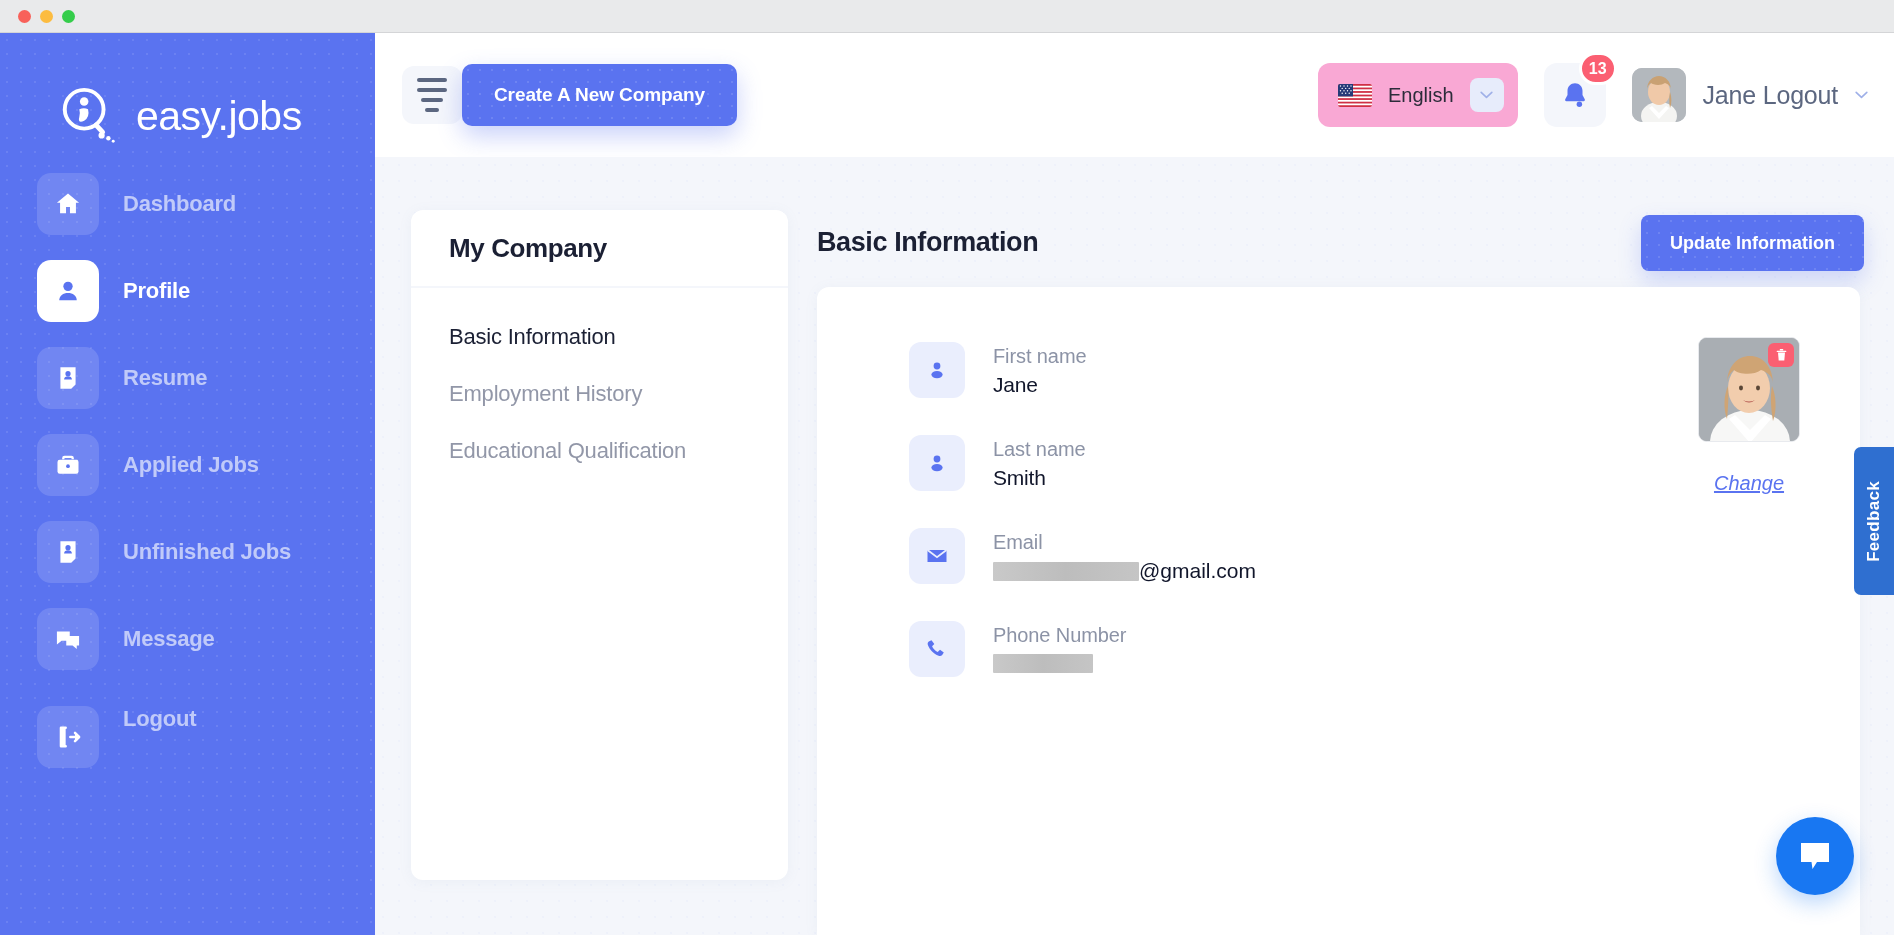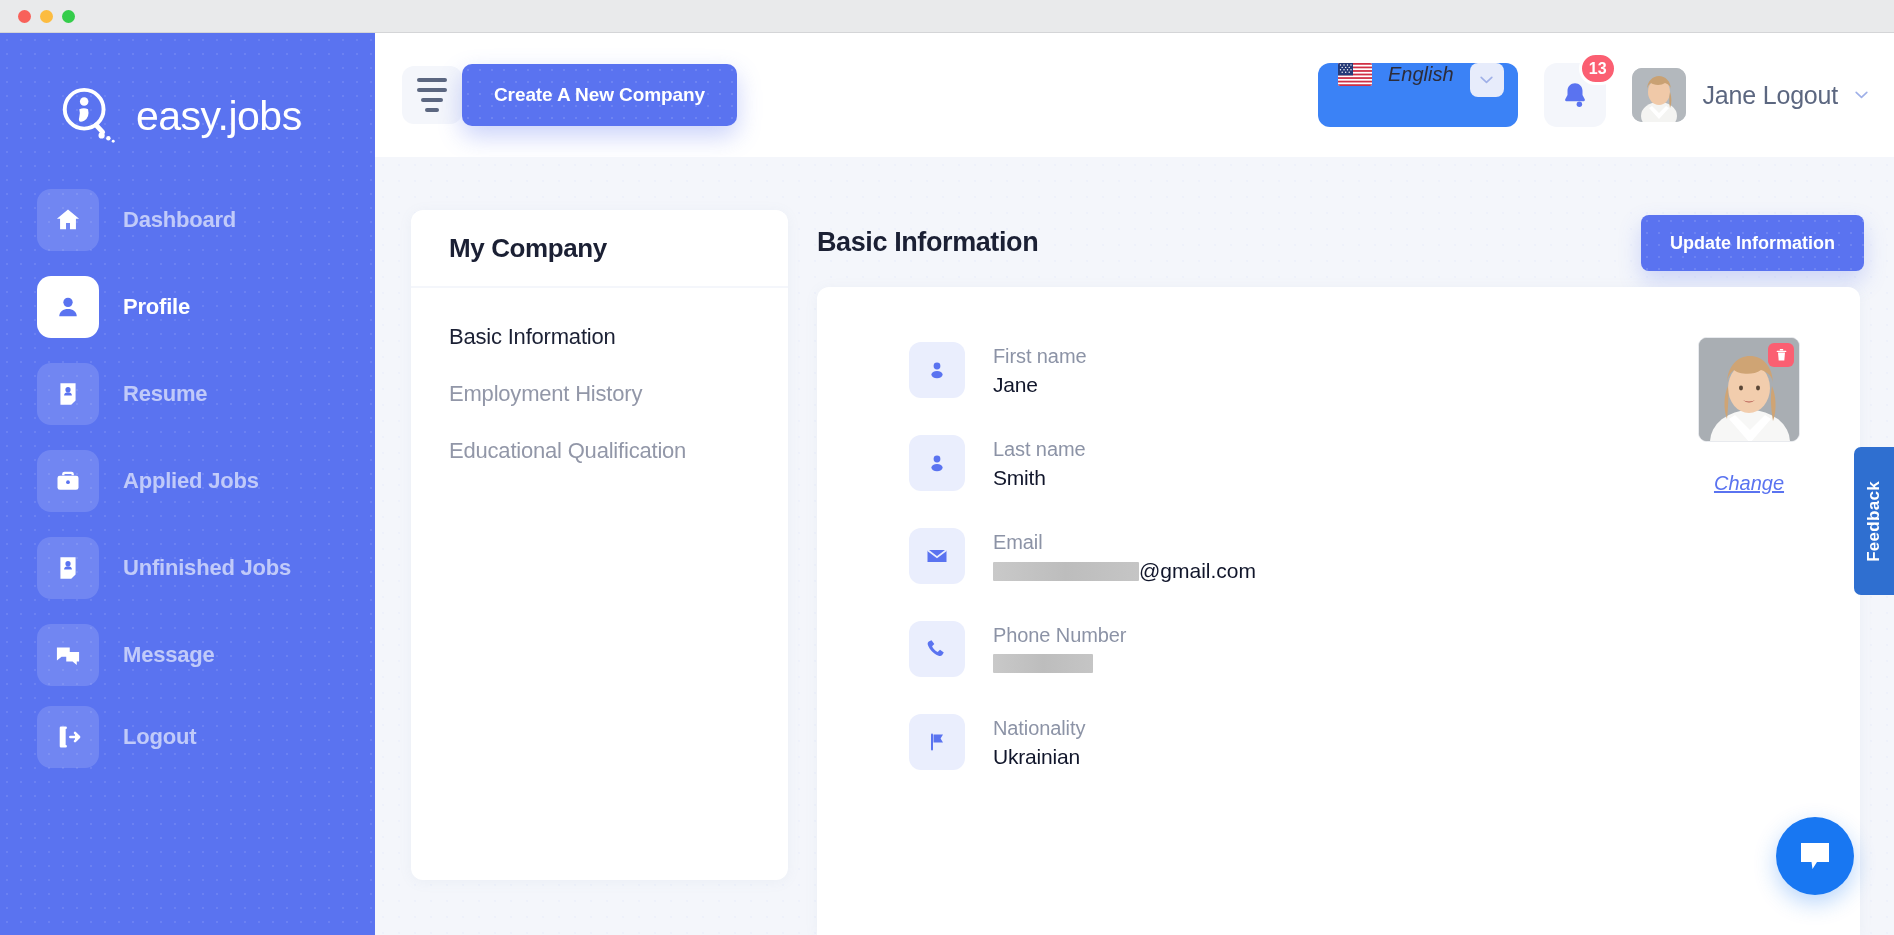--- a/index.html
+++ b/index.html
@@ -38,21 +38,21 @@
   }
   .brand {
     position: absolute; left: 58px; top: 52px;
     display: flex; align-items: center; gap: 16px;
   }
   .brand-logo { width: 62px; height: 62px; }
   .brand-text {
     color: #ffffff; font-size: 41px; letter-spacing: -0.5px;
     font-weight: 400;
   }
-  .nav { position: absolute; left: 0; top: 156px; width: 375px; }
+  .nav { position: absolute; left: 0; top: 140px; width: 375px; }
   .nav-item {
     display: flex; align-items: center; gap: 24px;
     height: 62px; margin-bottom: 25px;
     padding-left: 37px; cursor: pointer;
   }
   .nav-icon {
     width: 62px; height: 62px; min-width: 62px;
     border-radius: 14px;
     background: rgba(255,255,255,0.14);
     display: flex; align-items: center; justify-content: center;
@@ -62,21 +62,21 @@
     color: rgba(255,255,255,0.62);
     font-size: 22px; font-weight: 700; letter-spacing: -0.2px;
     white-space: nowrap;
   }
   .nav-item.active .nav-icon { background: #ffffff; }
   .nav-item.active .nav-icon svg { fill: #5a73f0; }
   .nav-item.active .nav-label { color: #ffffff; }
 
   .logout-item {
     position: absolute; left: 0; bottom: 167px; width: 375px;
-    display: flex; align-items: center; gap: 24px;
+    display: flex; align-items: flex-start; gap: 24px;
     padding-left: 37px; cursor: pointer;
   }
 
   
   .main {
     position: absolute; left: 375px; top: 33px;
     width: 1519px; height: 902px;
     background: #f4f6fb;
   }
   .topbar {
@@ -109,23 +109,23 @@
     box-shadow: 0 10px 24px rgba(90,115,240,0.32);
     cursor: pointer;
     font-family: "Liberation Sans", sans-serif;
   }
 
   .topbar-right {
     margin-left: auto; margin-right: 26px;
     display: flex; align-items: center; gap: 26px;
   }
   .lang-picker {
-    display: flex; gap: 16px;
+    display: flex; align-items: center; gap: 16px;
     height: 64px; padding: 0 14px 0 20px;
-    background: #3b82f6; border-radius: 12px; cursor: pointer; font-style: italic;
+    background: #f9a8d4; border-radius: 12px; cursor: pointer;
   }
   .flag { width: 34px; height: 23px; border-radius: 2px; overflow: hidden; position: relative; }
   .lang-label { font-size: 20px; color: #2c2c3a; }
   .chev-box {
     width: 34px; height: 34px; border-radius: 8px;
     background: #e7ecfb;
     display: flex; align-items: center; justify-content: center;
   }
   .chev { width: 13px; height: 8px; }
 
@@ -527,32 +527,20 @@
                 </svg>
             </div>
             <div class="field-text">
               <div class="field-label">Phone Number</div>
               <div class="field-value">
                 <span class="redacted phone"></span>
               </div>
             </div>
           </div>
 
-          <div class="field-row">
-            <div class="field-icon">
-              <svg width="24" height="24" viewBox="0 0 24 24">
-                  <rect x="6" y="3.5" width="2" height="17" rx="1"></rect>
-                  <path d="M8.5 4.5h9.5l-2.4 4 2.4 4H8.5z"></path>
-                </svg>
-            </div>
-            <div class="field-text">
-              <div class="field-label">Nationality</div>
-              <div class="field-value">Ukrainian</div>
-            </div>
-          </div>
 
 
         </div>
 
         <div class="photo-block">
           <div class="photo-frame">
             <svg width="102" height="105" viewBox="0 0 102 105">
               <rect width="102" height="105" fill="#a9aeb3"></rect>
               <ellipse cx="51" cy="104" rx="40" ry="32" fill="#f7f7f6"></ellipse>
               <ellipse cx="50" cy="50" rx="21" ry="25" fill="#f2cdad"></ellipse>

